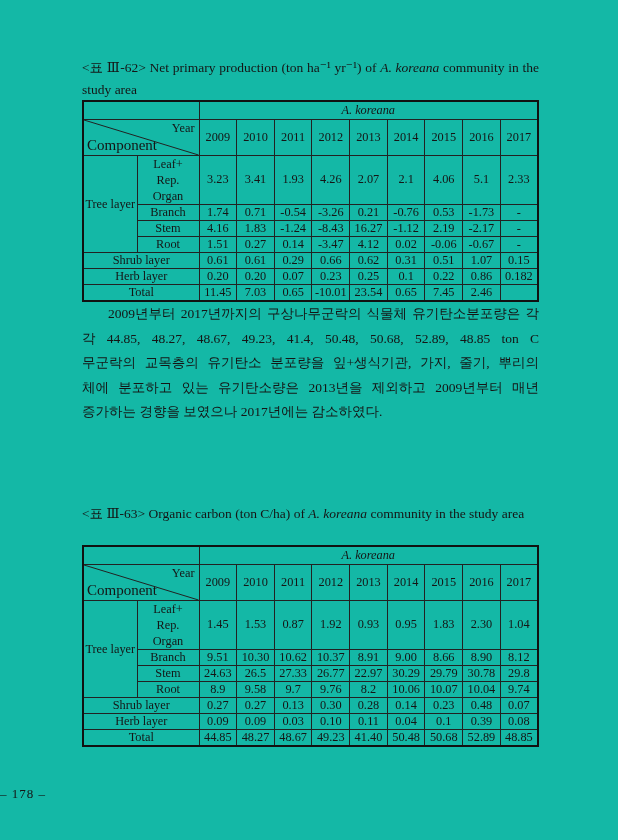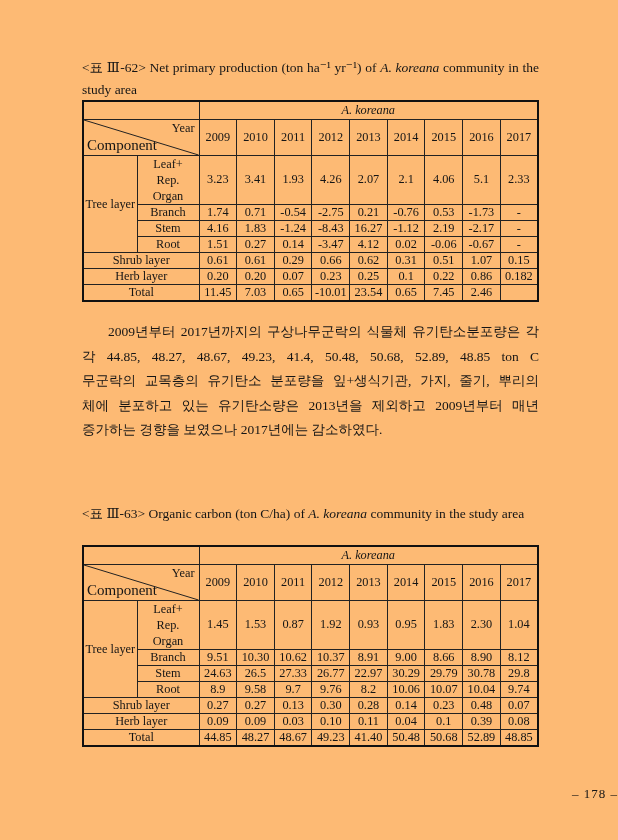--- a/index.html
+++ b/index.html
@@ -1,21 +1,21 @@
 <!DOCTYPE html>
 <html><head>
 <meta charset="utf-8">
 <style>
   html,body{margin:0;padding:0;}
   body{
     width:618px;height:840px;background:#ffffff;color:#151515;
     font-family:"Liberation Serif","DejaVu Serif",serif;
     position:relative;overflow:hidden;
   }
-  .page{position:absolute;inset:0;background:#fdba74;}
+  .page{position:absolute;inset:0;background:#14b8a6;}
 
   .caption{
     position:absolute;left:82px;width:457px;
     font-size:13.5px;line-height:21.5px;text-align:justify;
   }
   .caption .sp{font-style:italic;}
 
   .doc-table{
     position:absolute;left:82px;
     border-collapse:collapse;table-layout:fixed;width:457px;
@@ -33,33 +33,33 @@
   .band-cell{font-style:italic;}
   .lbl-lines div{line-height:16px;}
   .tree-lbl{line-height:16px;}
 
   .corner{position:relative;padding:0 !important;}
   .corner svg{position:absolute;inset:0;width:100%;height:100%;}
   .corner .top{position:absolute;top:1px;right:4px;font-size:12.3px;}
   .corner .bot{position:absolute;bottom:1px;left:3px;font-size:15px;}
 
   .para{
-    position:absolute;left:82px;top:320px;width:457px;
+    position:absolute;left:82px;top:302px;width:457px;
     font-size:13.5px;
   }
   .para .pline{
     line-height:24.5px;height:24.5px;white-space:nowrap;
     text-align:justify;text-align-last:justify;
   }
   .para .pline.first{padding-left:26px;width:431px;}
   .para .pline.last{text-align-last:left;}
 
   .pageno{
     position:absolute;left:0;top:786px;width:618px;
-    text-align:right;font-size:13px;letter-spacing:1px;
+    text-align:left;font-size:13px;letter-spacing:1px;
   }
 </style>
 </head>
 <body>
 
 <div class="page">
 
   <div class="caption" style="top:57px"><span>&lt;표 Ⅲ-62&gt;</span><span> Net primary production (ton ha⁻¹ yr⁻¹) of </span><span class="sp">A. koreana</span><span> community in the study area</span></div>
 
   <table class="doc-table" style="top:100px">
@@ -114,21 +114,21 @@
           <td>2.1</td>
           <td>4.06</td>
           <td>5.1</td>
           <td>2.33</td>
       </tr>
       <tr class="r-small">
         <td>Branch</td>
         <td>1.74</td>
           <td>0.71</td>
           <td>-0.54</td>
-          <td>-2.75</td>
+          <td>-3.26</td>
           <td>0.21</td>
           <td>-0.76</td>
           <td>0.53</td>
           <td>-1.73</td>
           <td>-</td>
       </tr>
       <tr class="r-small">
         <td>Stem</td>
         <td>4.16</td>
           <td>1.83</td>

